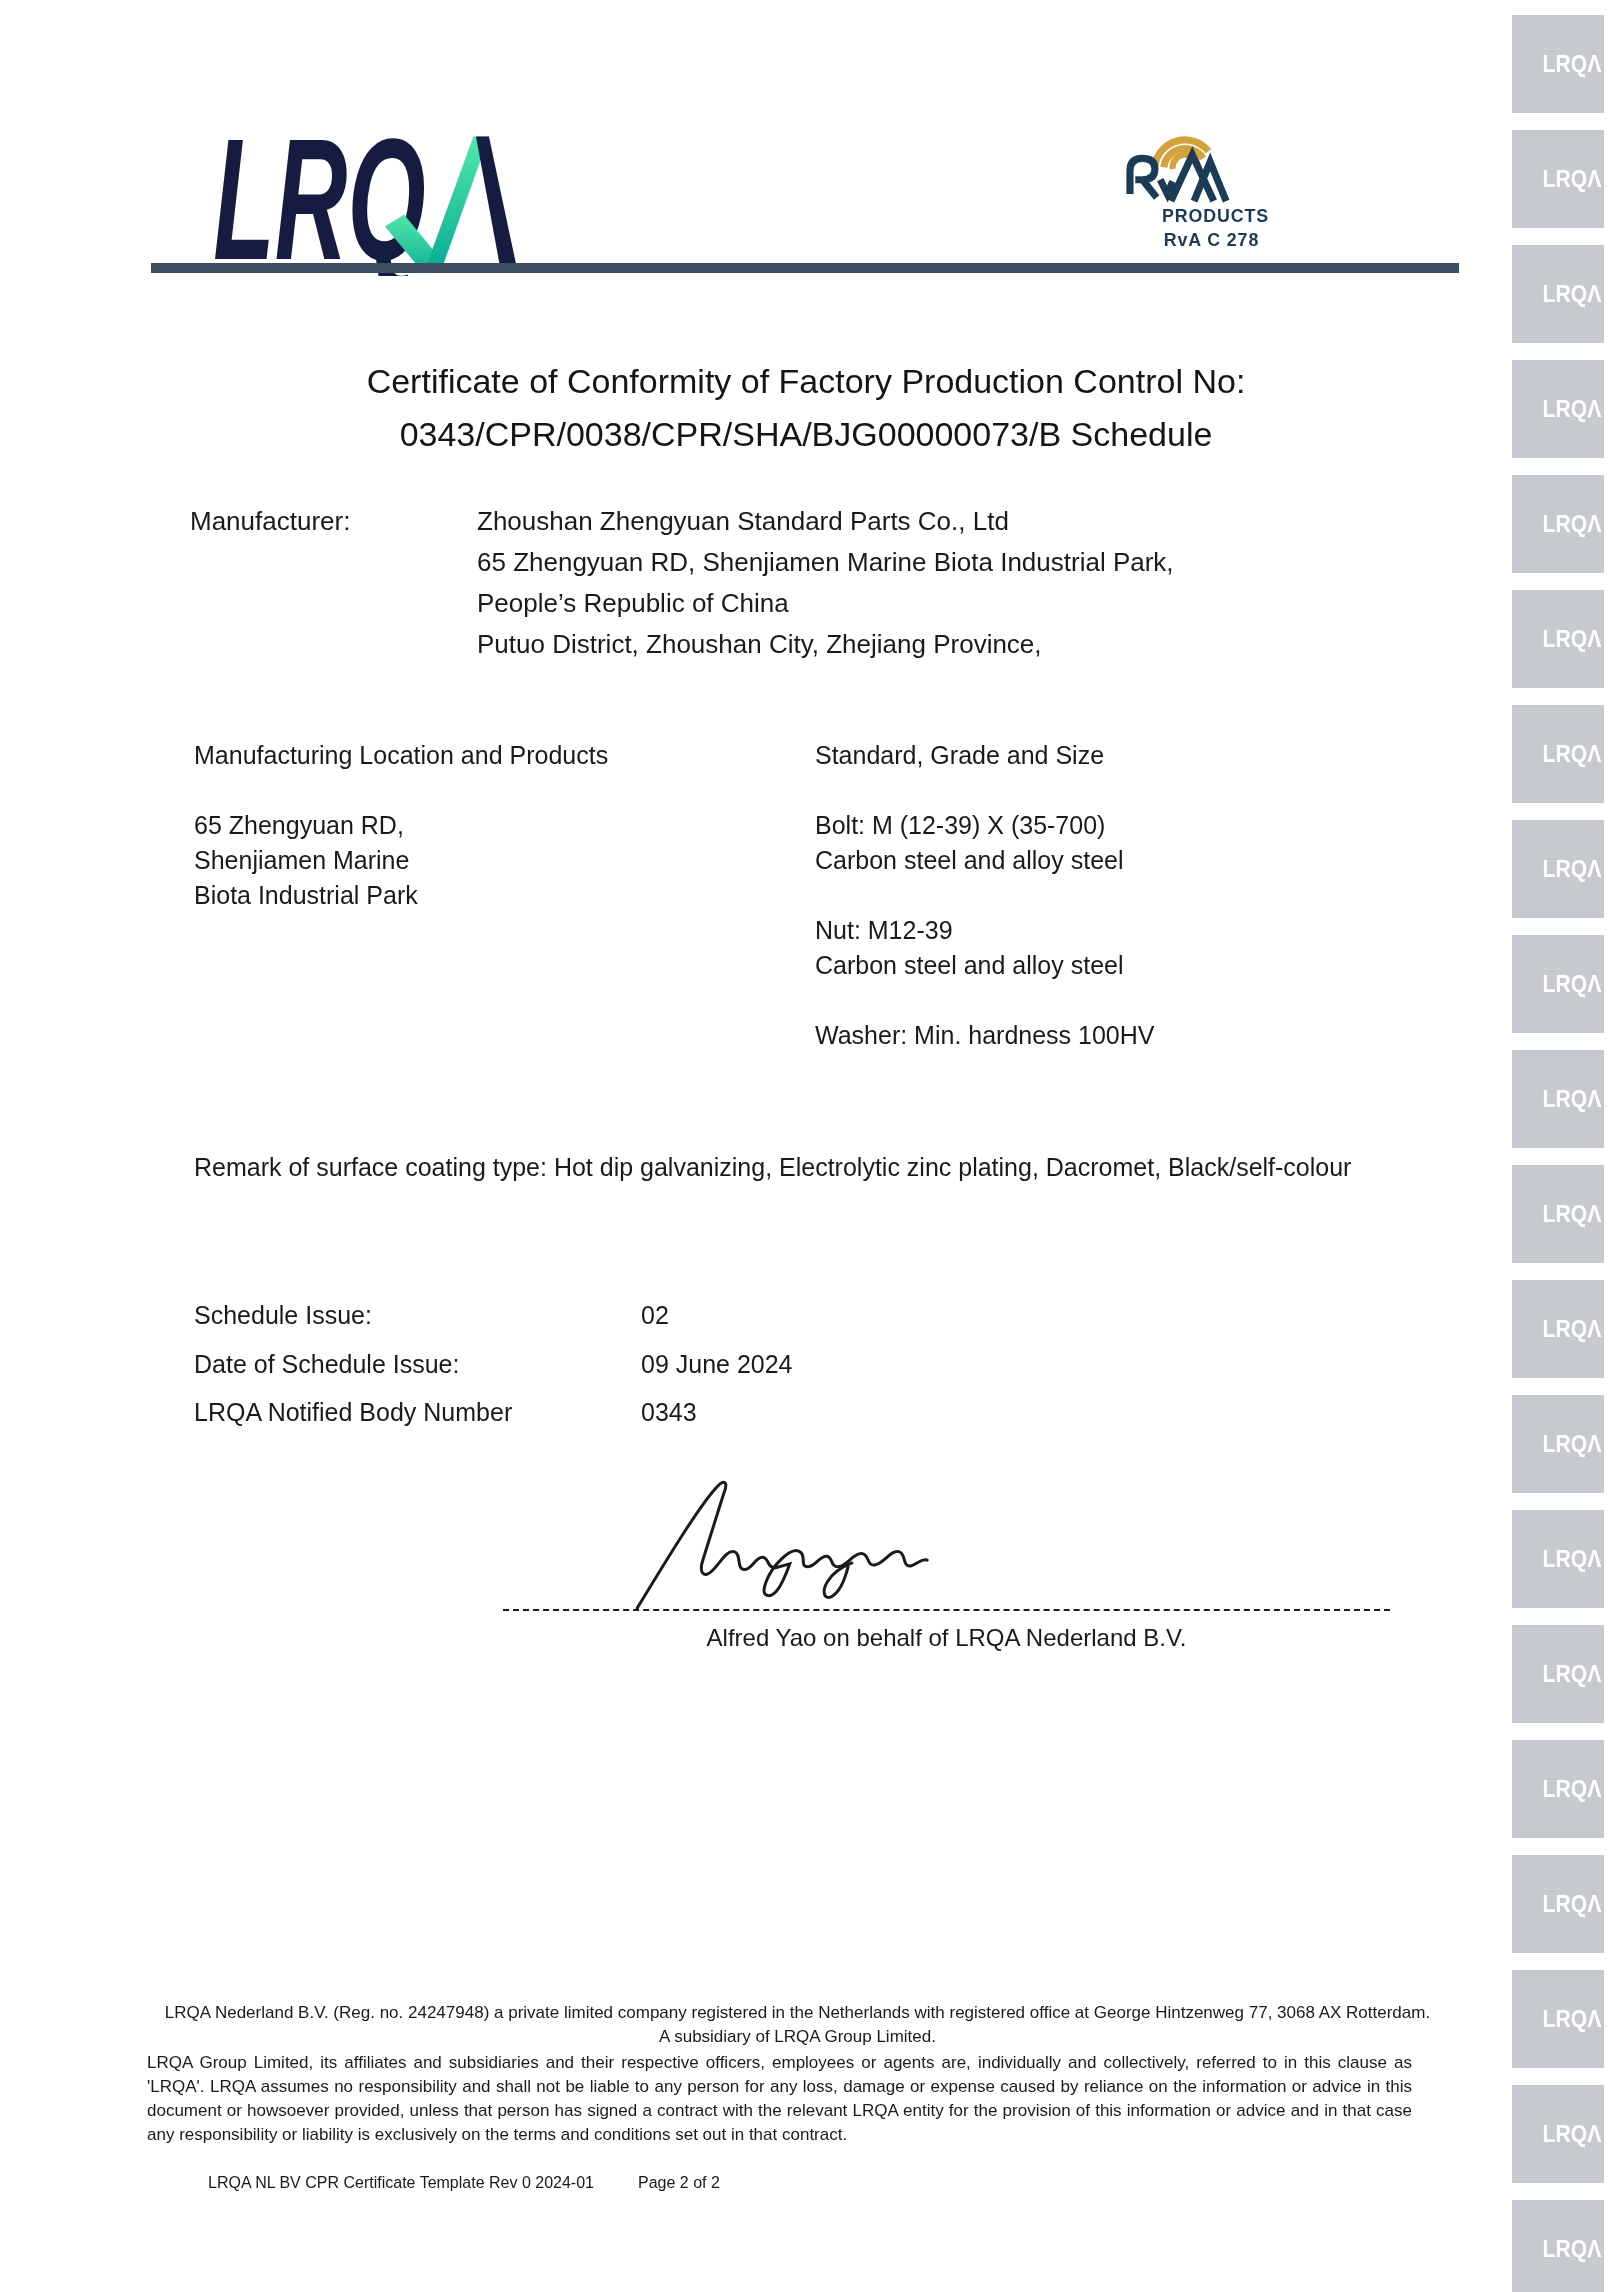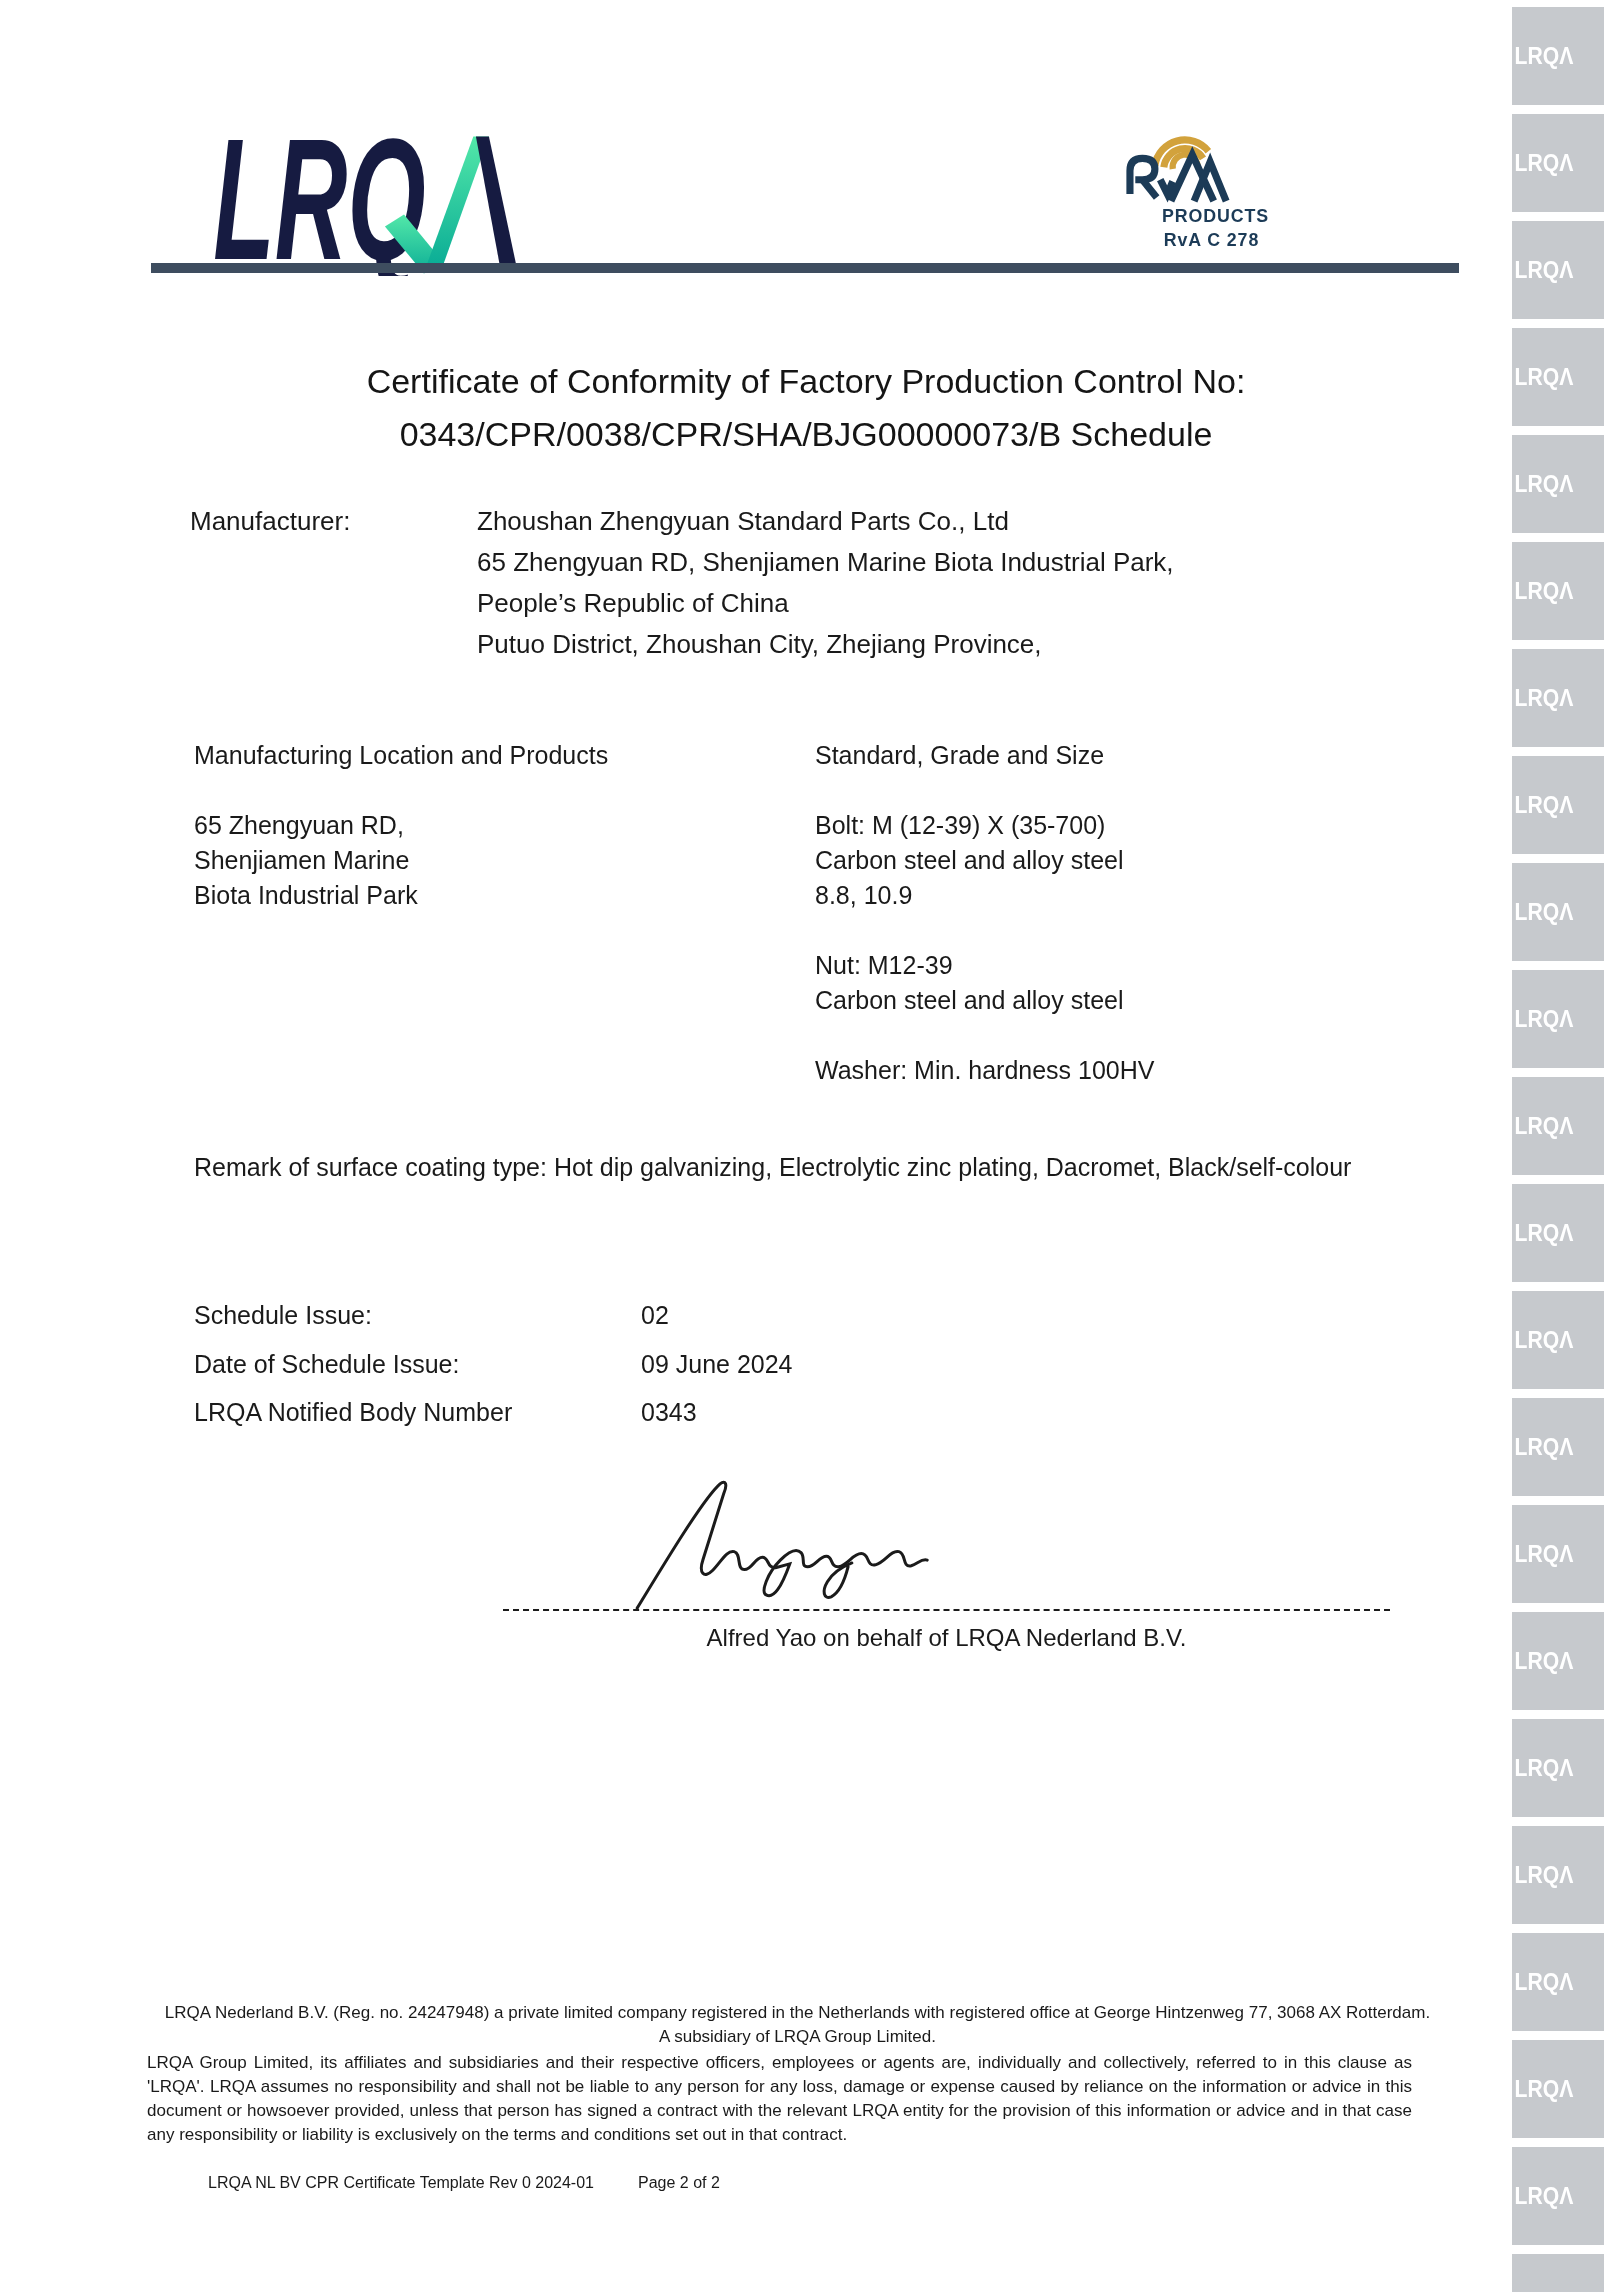--- a/index.html
+++ b/index.html
@@ -22,21 +22,22 @@
     display: flex;
     flex-direction: column;
     gap: 9px;
     overflow: hidden;
   }
   .wm-tile {
     flex: 0 0 98px;
     background: #c6c9cd;
     display: flex;
     align-items: center;
-    justify-content: flex-start;
+    justify-content: flex-end;
+    margin-top: 8px;
   }
   .wm-text {
     color: #ffffff;
     font-weight: bold;
     font-size: 23px;
     letter-spacing: 0px;
     transform: scaleX(0.92);
   }
   
   .logo-lrqa { position: absolute; left: 209px; top: 133px; font-style: italic; }
@@ -278,21 +279,20 @@
     <div>65 Zhengyuan RD,</div>
     <div>Shenjiamen Marine</div>
     <div>Biota Industrial Park</div>
   </div>
 
   <div class="col-right">
     <div>Standard, Grade and Size</div>
     <div class="spacer"></div>
     <div>Bolt: M (12-39) X (35-700)</div>
     <div>Carbon steel and alloy steel</div>
-    <div>8.8, 10.9</div>
     <div class="spacer"></div>
     <div>Nut: M12-39</div>
     <div>Carbon steel and alloy steel</div>
     <div class="spacer"></div>
     <div>Washer: Min. hardness 100HV</div>
   </div>
 
   <div class="remark">Remark of surface coating type: Hot dip galvanizing, Electrolytic zinc plating, Dacromet, Black/self-colour</div>
 
   <div class="sched">

